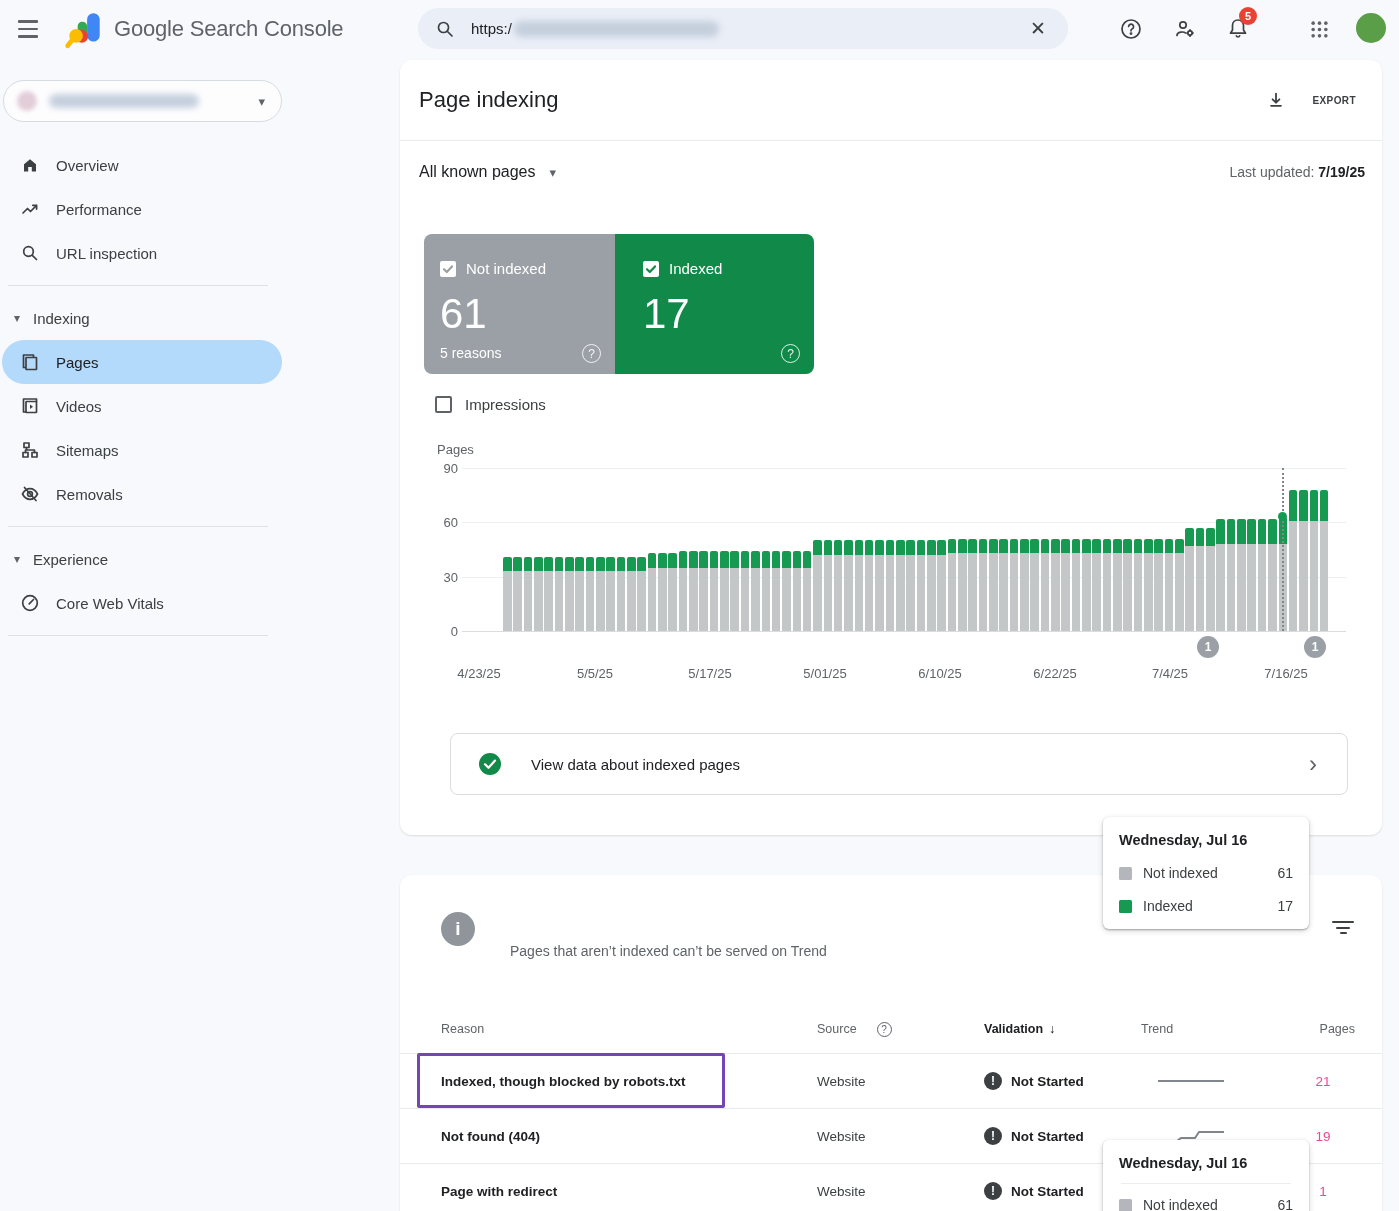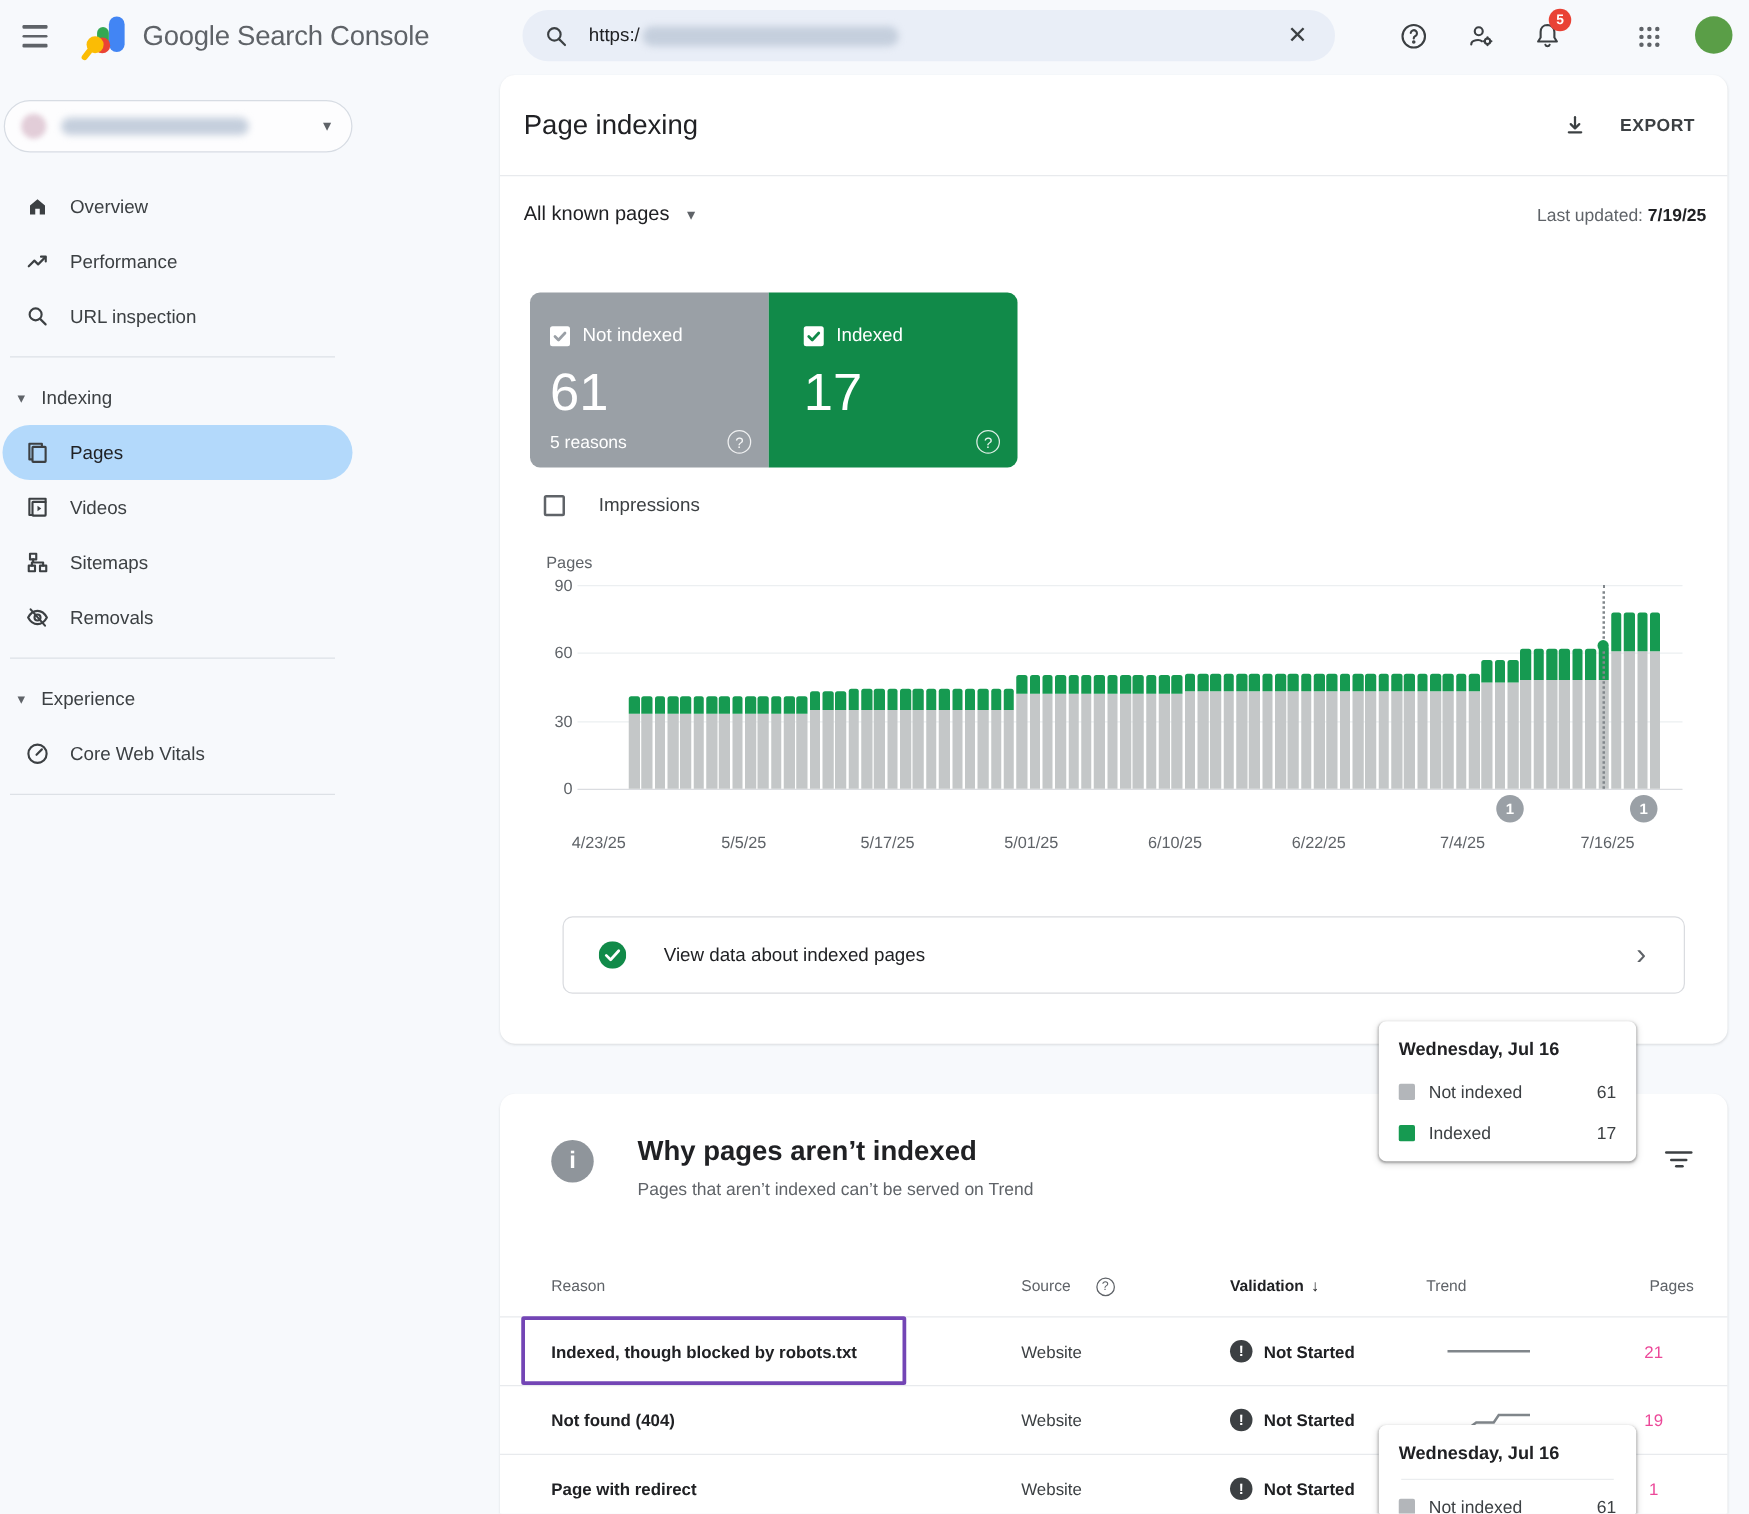--- a/index.html
+++ b/index.html
@@ -38,21 +38,21 @@
   .sect-head .sh-label { margin-left: 7px; }
   .side-div { height: 1px; background: #dde1e6; width: 260px; margin: 10px 0 10px 8px; }
 
   
   .card { position: absolute; background: #fff; border-radius: 12px; box-shadow: 0 1px 2px rgba(60,64,67,.15); }
   .card1 { left: 400px; top: 60px; width: 982px; height: 775px; }
   .card2 { left: 400px; top: 875px; width: 982px; height: 400px; border-radius: 12px 12px 0 0; }
 
   .c1-header { height: 80px; display: flex; align-items: center; }
   .page-title { font-size: 22px; color: #202124; margin-left: 19px; font-weight: 400; }
-  .export-btn { margin-left: auto; margin-right: 16px; display: flex; align-items: center; gap: 27px; color: #3c4043; font-size: 14px; font-weight: bold; letter-spacing: .4px; cursor: pointer; padding: 6px 10px; }
+  .export-btn { margin-left: auto; margin-right: 16px; display: flex; align-items: center; gap: 27px; color: #3c4043; font-size: 10px; font-weight: bold; letter-spacing: .4px; cursor: pointer; padding: 6px 10px; }
   .c1-div { height: 1px; background: #e8eaed; }
   .filter-row { height: 62px; display: flex; align-items: center; }
   .filter-dd { margin-left: 19px; font-size: 16px; color: #202124; display: flex; align-items: center; gap: 14px; cursor: pointer; }
   .filter-dd .caret { font-size: 13px; color: #5f6368; }
   .last-updated { margin-left: auto; margin-right: 17px; font-size: 14px; color: #5f6368; }
   .last-updated b { color: #202124; font-weight: bold; }
 
   .sum-row { display: flex; margin-left: 24px; margin-top: 31px; }
   .sum-card { height: 140px; position: relative; color: #fff; cursor: pointer; }
   .sum-card.gray { width: 191px; border-radius: 8px 0 0 8px; }
@@ -60,21 +60,21 @@
   .sum-top { display: flex; align-items: center; gap: 10px; font-size: 15px; }
   .sum-card.gray .sum-top { padding: 26px 0 0 16px; }
   .sum-card.green .sum-top { padding: 26px 0 0 28px; }
   .cbx { width: 16px; height: 16px; background: #fff; border-radius: 2px; display: flex; align-items: center; justify-content: center; }
   .sum-val { font-size: 42px; font-weight: 400; line-height: 1; }
   .sum-card.gray .sum-val { margin: 16px 0 0 16px; }
   .sum-card.green .sum-val { margin: 16px 0 0 28px; }
   .sum-sub { font-size: 14px; margin: 10px 0 0 16px; }
   .q-circle { position: absolute; right: 14px; bottom: 11px; width: 19px; height: 19px; border: 1.6px solid rgba(255,255,255,.85); border-radius: 50%; font-size: 12px; display: flex; align-items: center; justify-content: center; color: rgba(255,255,255,.9); cursor: pointer; }
 
-  .impr-row { display: flex; align-items: center; margin: 22px 0 0 35px; gap: 27px; }
+  .impr-row { display: flex; align-items: center; margin: 22px 0 0 35px; gap: 13px; }
   .impr-cbx { width: 17px; height: 17px; border: 2px solid #5f6368; border-radius: 2px; background: #fff; cursor: pointer; }
   .impr-label { font-size: 15px; color: #3c4043; }
 
   
   .chart { position: absolute; left: 0; top: 380px; width: 982px; height: 250px; }
   .chart-ylabel { position: absolute; left: 37px; top: 2px; font-size: 13px; color: #5f6368; }
   .gridline { position: absolute; left: 62px; width: 884px; height: 1px; background: #eceff1; }
   .gridline.base { background: #dadce0; }
   .ytick { position: absolute; left: 18px; width: 40px; text-align: right; font-size: 13px; color: #5f6368; transform: translateY(-50%); }
   .xtick { position: absolute; top: 226px; font-size: 13px; color: #5f6368; transform: translateX(-50%); white-space: nowrap; }
@@ -540,21 +540,20 @@
             <path d="M6 11.3 L9.5 14.8 L16 7.6" fill="none" stroke="#fff" stroke-width="2.2" stroke-linecap="round" stroke-linejoin="round"></path>
           </svg>
       </span>
       <span class="vr-label">View data about indexed pages</span>
       <span class="vr-chevron">›</span>
     </div>
   </section>
 
   <section class="card card2">
     <div class="info-circle">i</div>
-    <h2 class="issues-title">Why pages aren’t indexed</h2>
     <div class="issues-sub">Pages that aren’t indexed can’t be served on Trend</div>
     <div class="filter-icon">
       <span style="width:22px"></span>
         <span style="width:14px"></span>
         <span style="width:7px"></span>
     </div>
 
     <div class="tbl-head tbl-grid">
       <span>Reason</span>
       <span class="hq">

